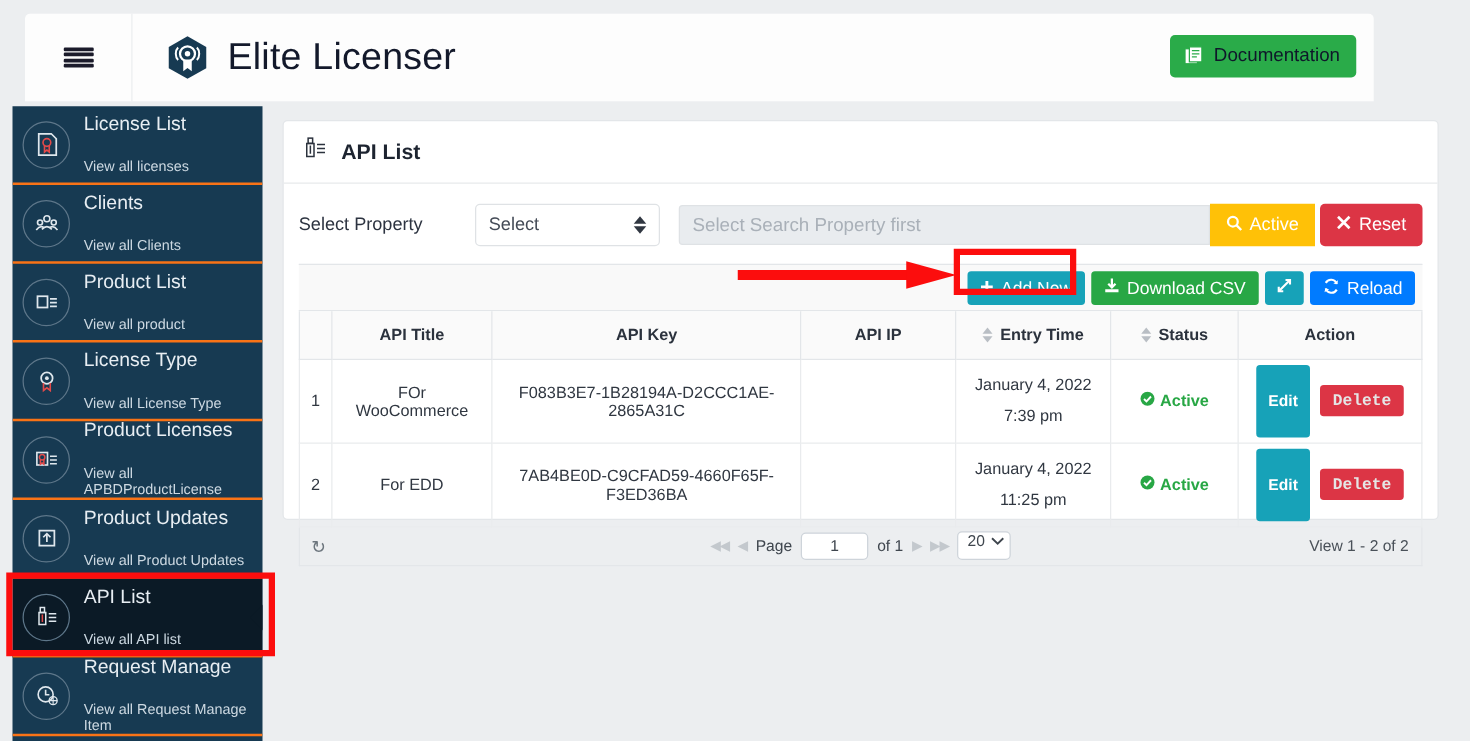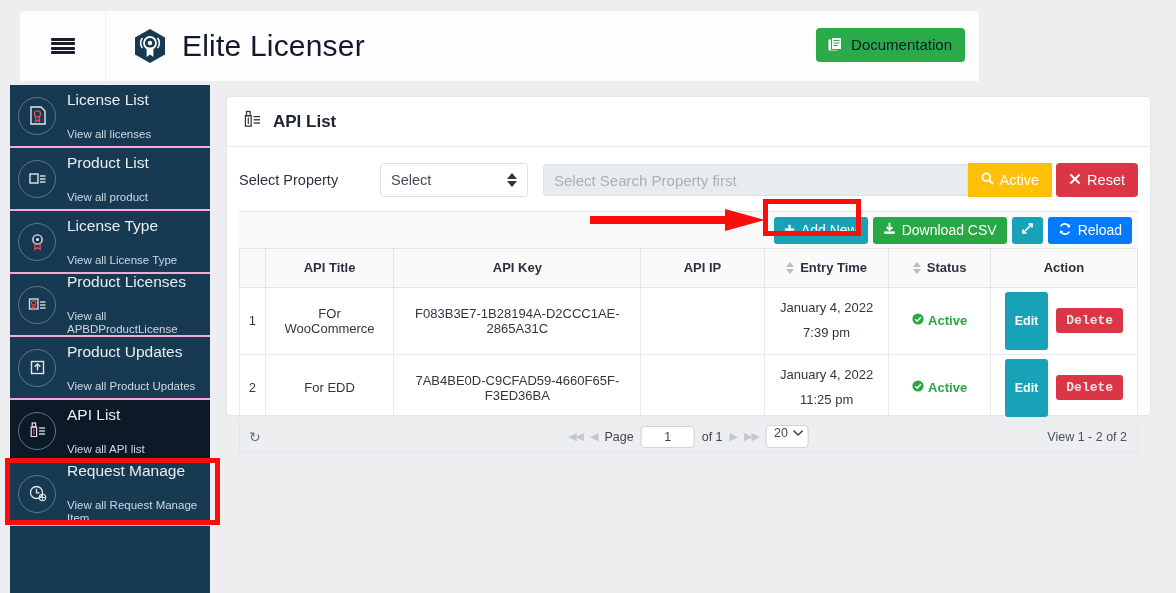--- a/index.html
+++ b/index.html
@@ -8,21 +8,21 @@
     width: 1176px; height: 593px;
     background: #eceef0;
     font-family: "Liberation Sans", sans-serif;
     overflow: hidden;
   }
   #app { position: relative; width: 1176px; height: 593px; }
 
   
   .topbar {
     position: absolute; left: 20px; top: 11px;
-    width: 959px; height: 70px;
+    width: 1079px; height: 70px;
     background: #fdfdfd;
     border-top-left-radius: 4px; border-top-right-radius: 4px;
     display: flex; align-items: center;
   }
   .hamburger-zone {
     width: 86px; height: 70px;
     display: flex; align-items: center; justify-content: center;
     border-right: 1px solid #eceef0;
     cursor: pointer;
   }
@@ -47,21 +47,21 @@
 
   
   .sidebar {
     position: absolute; left: 10px; top: 85px;
     width: 200px; height: 508px;
     background: #173a52;
     overflow: hidden;
   }
   .side-item {
     height: 63px; display: flex; align-items: center;
-    border-bottom: 2px solid #f9a8d4;
+    border-bottom: 2px solid #f97316;
     padding-left: 8px; cursor: pointer;
     position: relative;
   }
   .side-item.active { background: #0b1a26; }
   .side-ico {
     width: 38px; height: 38px; min-width: 38px;
     border-radius: 50%; border: 1.6px solid #5d7689;
     display: flex; align-items: center; justify-content: center;
     margin-right: 11px;
   }
@@ -281,20 +281,36 @@
           <circle cx="10.5" cy="9" r="3.1" fill="none" stroke="#e24a4a" stroke-width="1.3"></circle>
           <path d="M8.6,11.6 v5 l1.9,-1.5 l1.9,1.5 v-5" fill="none" stroke="#e24a4a" stroke-width="1.3"></path>
         </svg>
       </span>
       <span class="side-txt">
         <span class="side-title">License List</span>
         <span class="side-sub">View all licenses</span>
       </span>
     </div>
 
+    <div class="side-item">
+      <span class="side-ico">
+        <svg width="21" height="21" viewBox="0 0 21 21">
+          <circle cx="10.5" cy="7" r="2.4" fill="none" stroke="#dfe7ed" stroke-width="1.3"></circle>
+          <circle cx="5" cy="10" r="2" fill="none" stroke="#dfe7ed" stroke-width="1.3"></circle>
+          <circle cx="16" cy="10" r="2" fill="none" stroke="#dfe7ed" stroke-width="1.3"></circle>
+          <path d="M2,16 q3,-4 6,-2" fill="none" stroke="#dfe7ed" stroke-width="1.3"></path>
+          <path d="M19,16 q-3,-4 -6,-2" fill="none" stroke="#dfe7ed" stroke-width="1.3"></path>
+          <path d="M6.5,15.5 q4,-4.5 8,0" fill="none" stroke="#dfe7ed" stroke-width="1.3"></path>
+        </svg>
+      </span>
+      <span class="side-txt">
+        <span class="side-title">Clients</span>
+        <span class="side-sub">View all Clients</span>
+      </span>
+    </div>
 
     <div class="side-item">
       <span class="side-ico">
         <svg width="21" height="21" viewBox="0 0 21 21">
           <rect x="3" y="6" width="8" height="9" fill="none" stroke="#dfe7ed" stroke-width="1.4"></rect>
           <line x1="13" y1="8" x2="18.5" y2="8" stroke="#dfe7ed" stroke-width="1.4"></line>
           <line x1="13" y1="11" x2="18.5" y2="11" stroke="#dfe7ed" stroke-width="1.4"></line>
           <line x1="13" y1="14" x2="18.5" y2="14" stroke="#dfe7ed" stroke-width="1.4"></line>
         </svg>
       </span>

